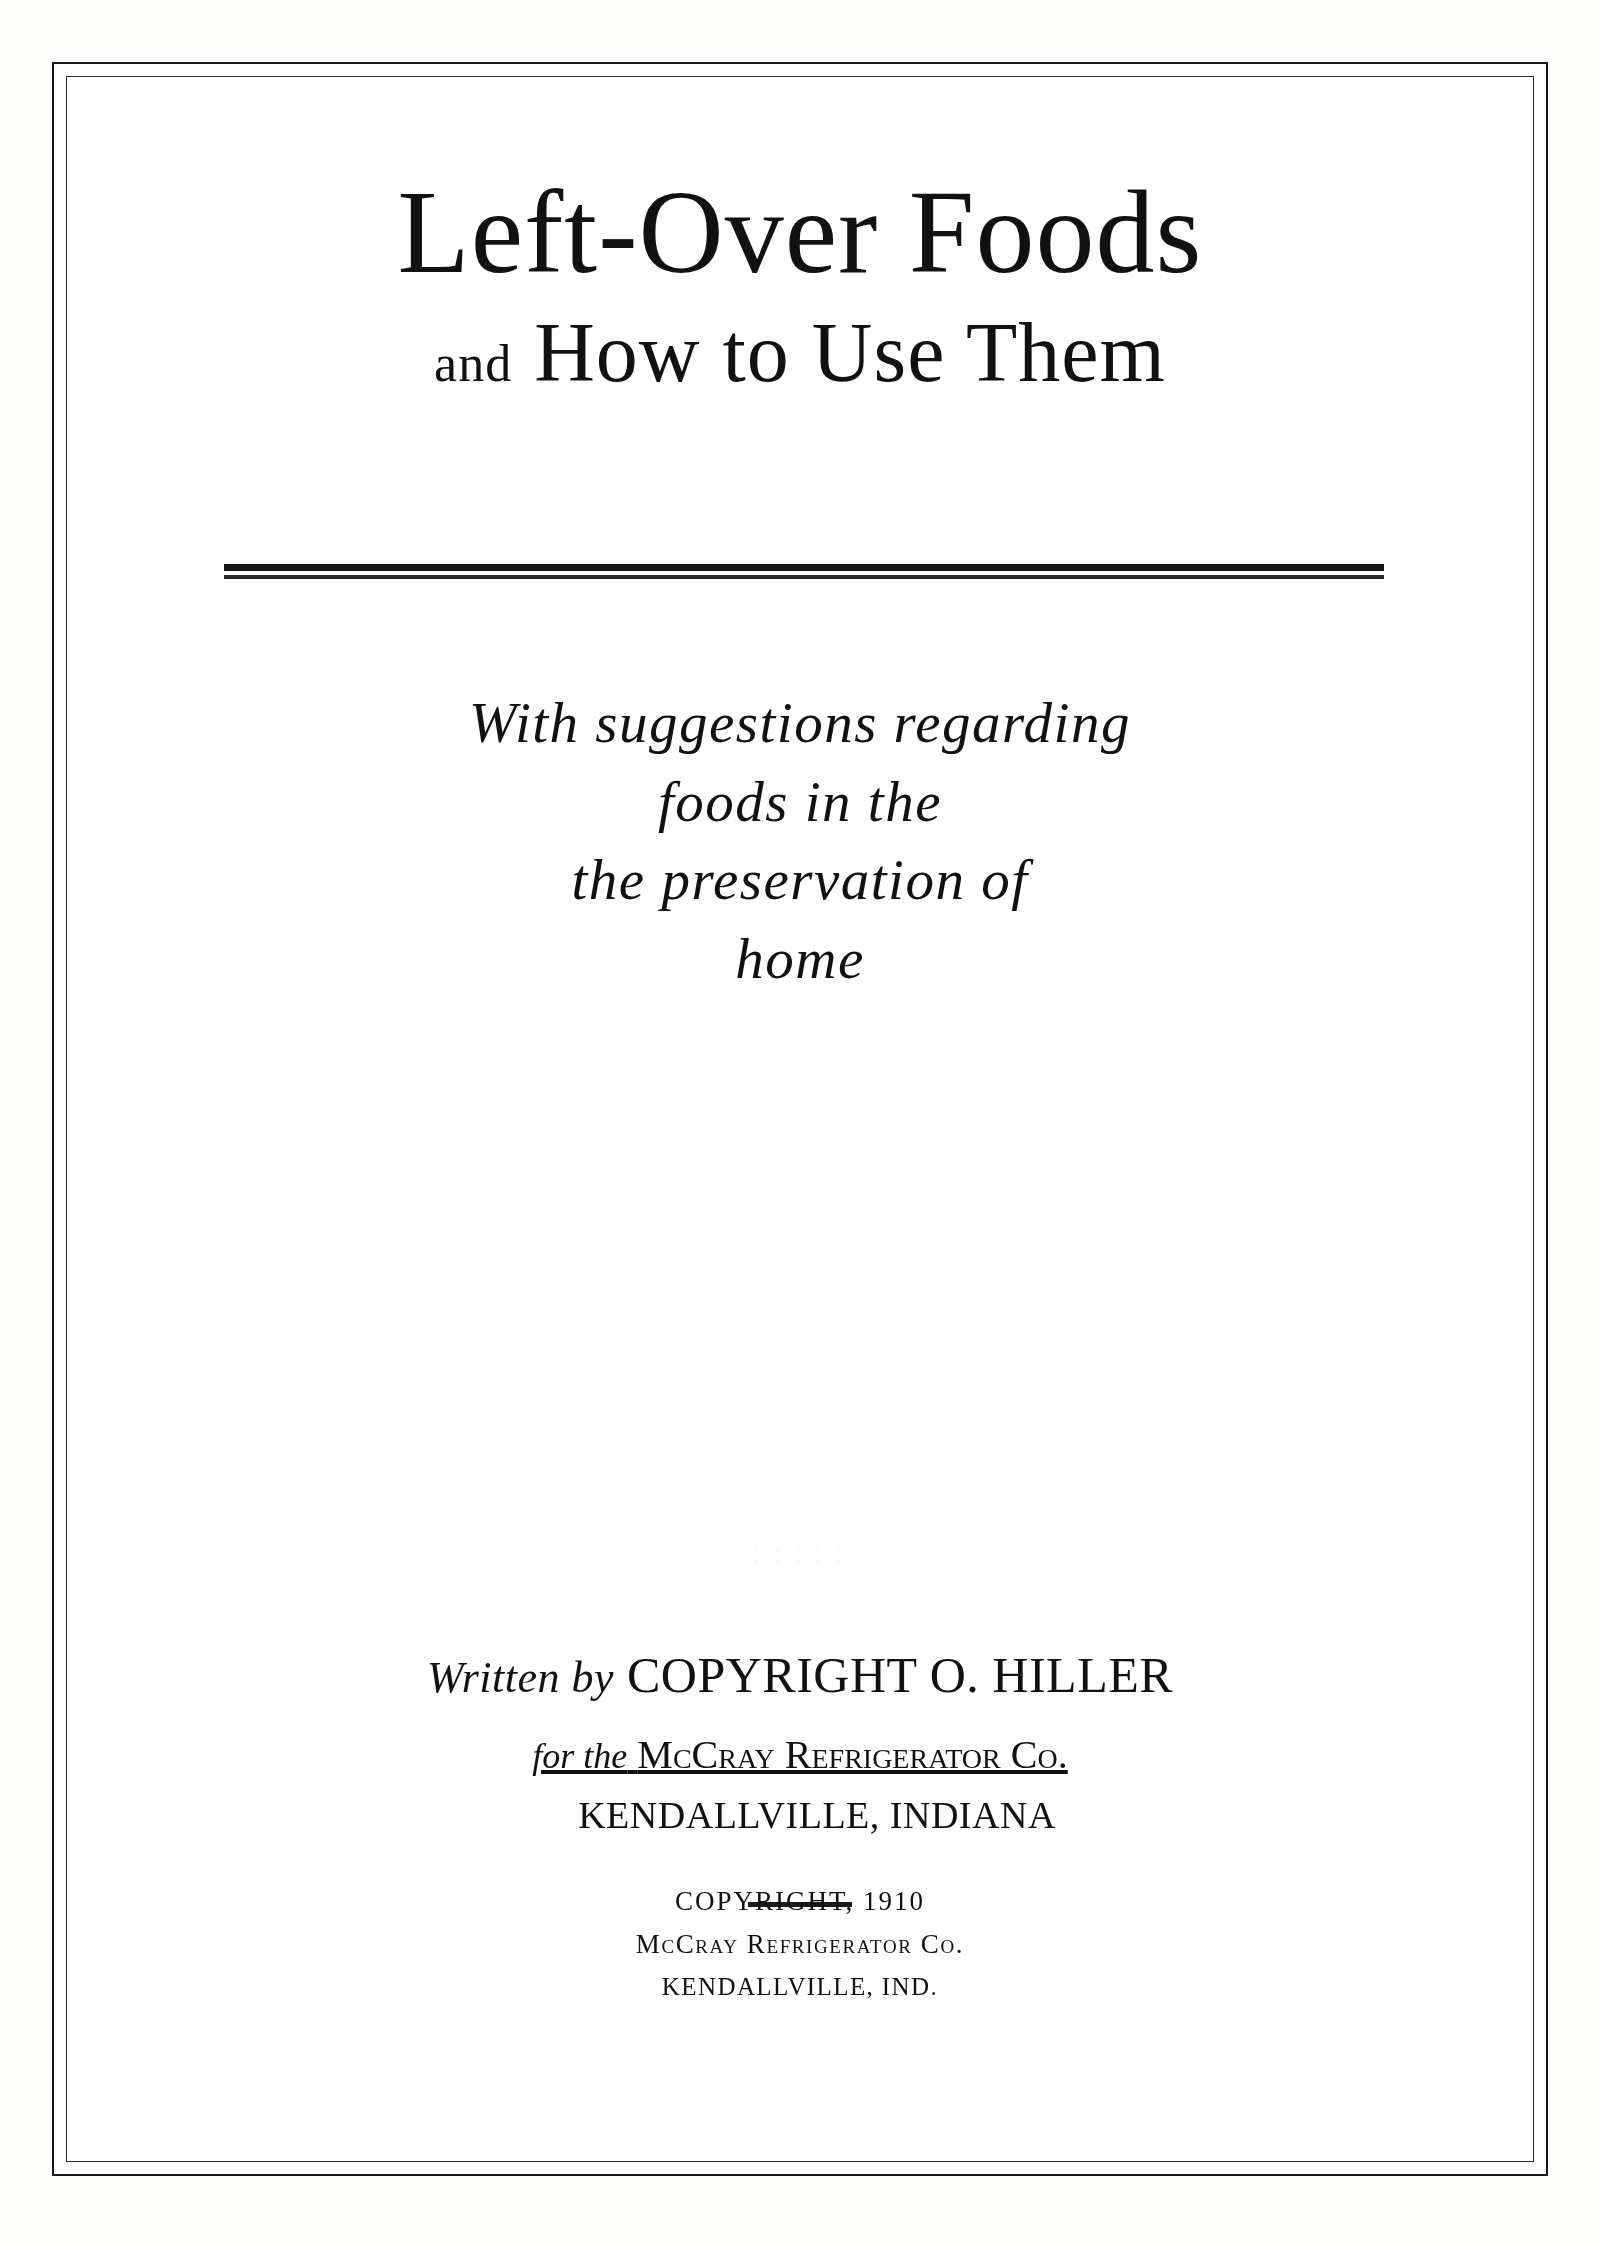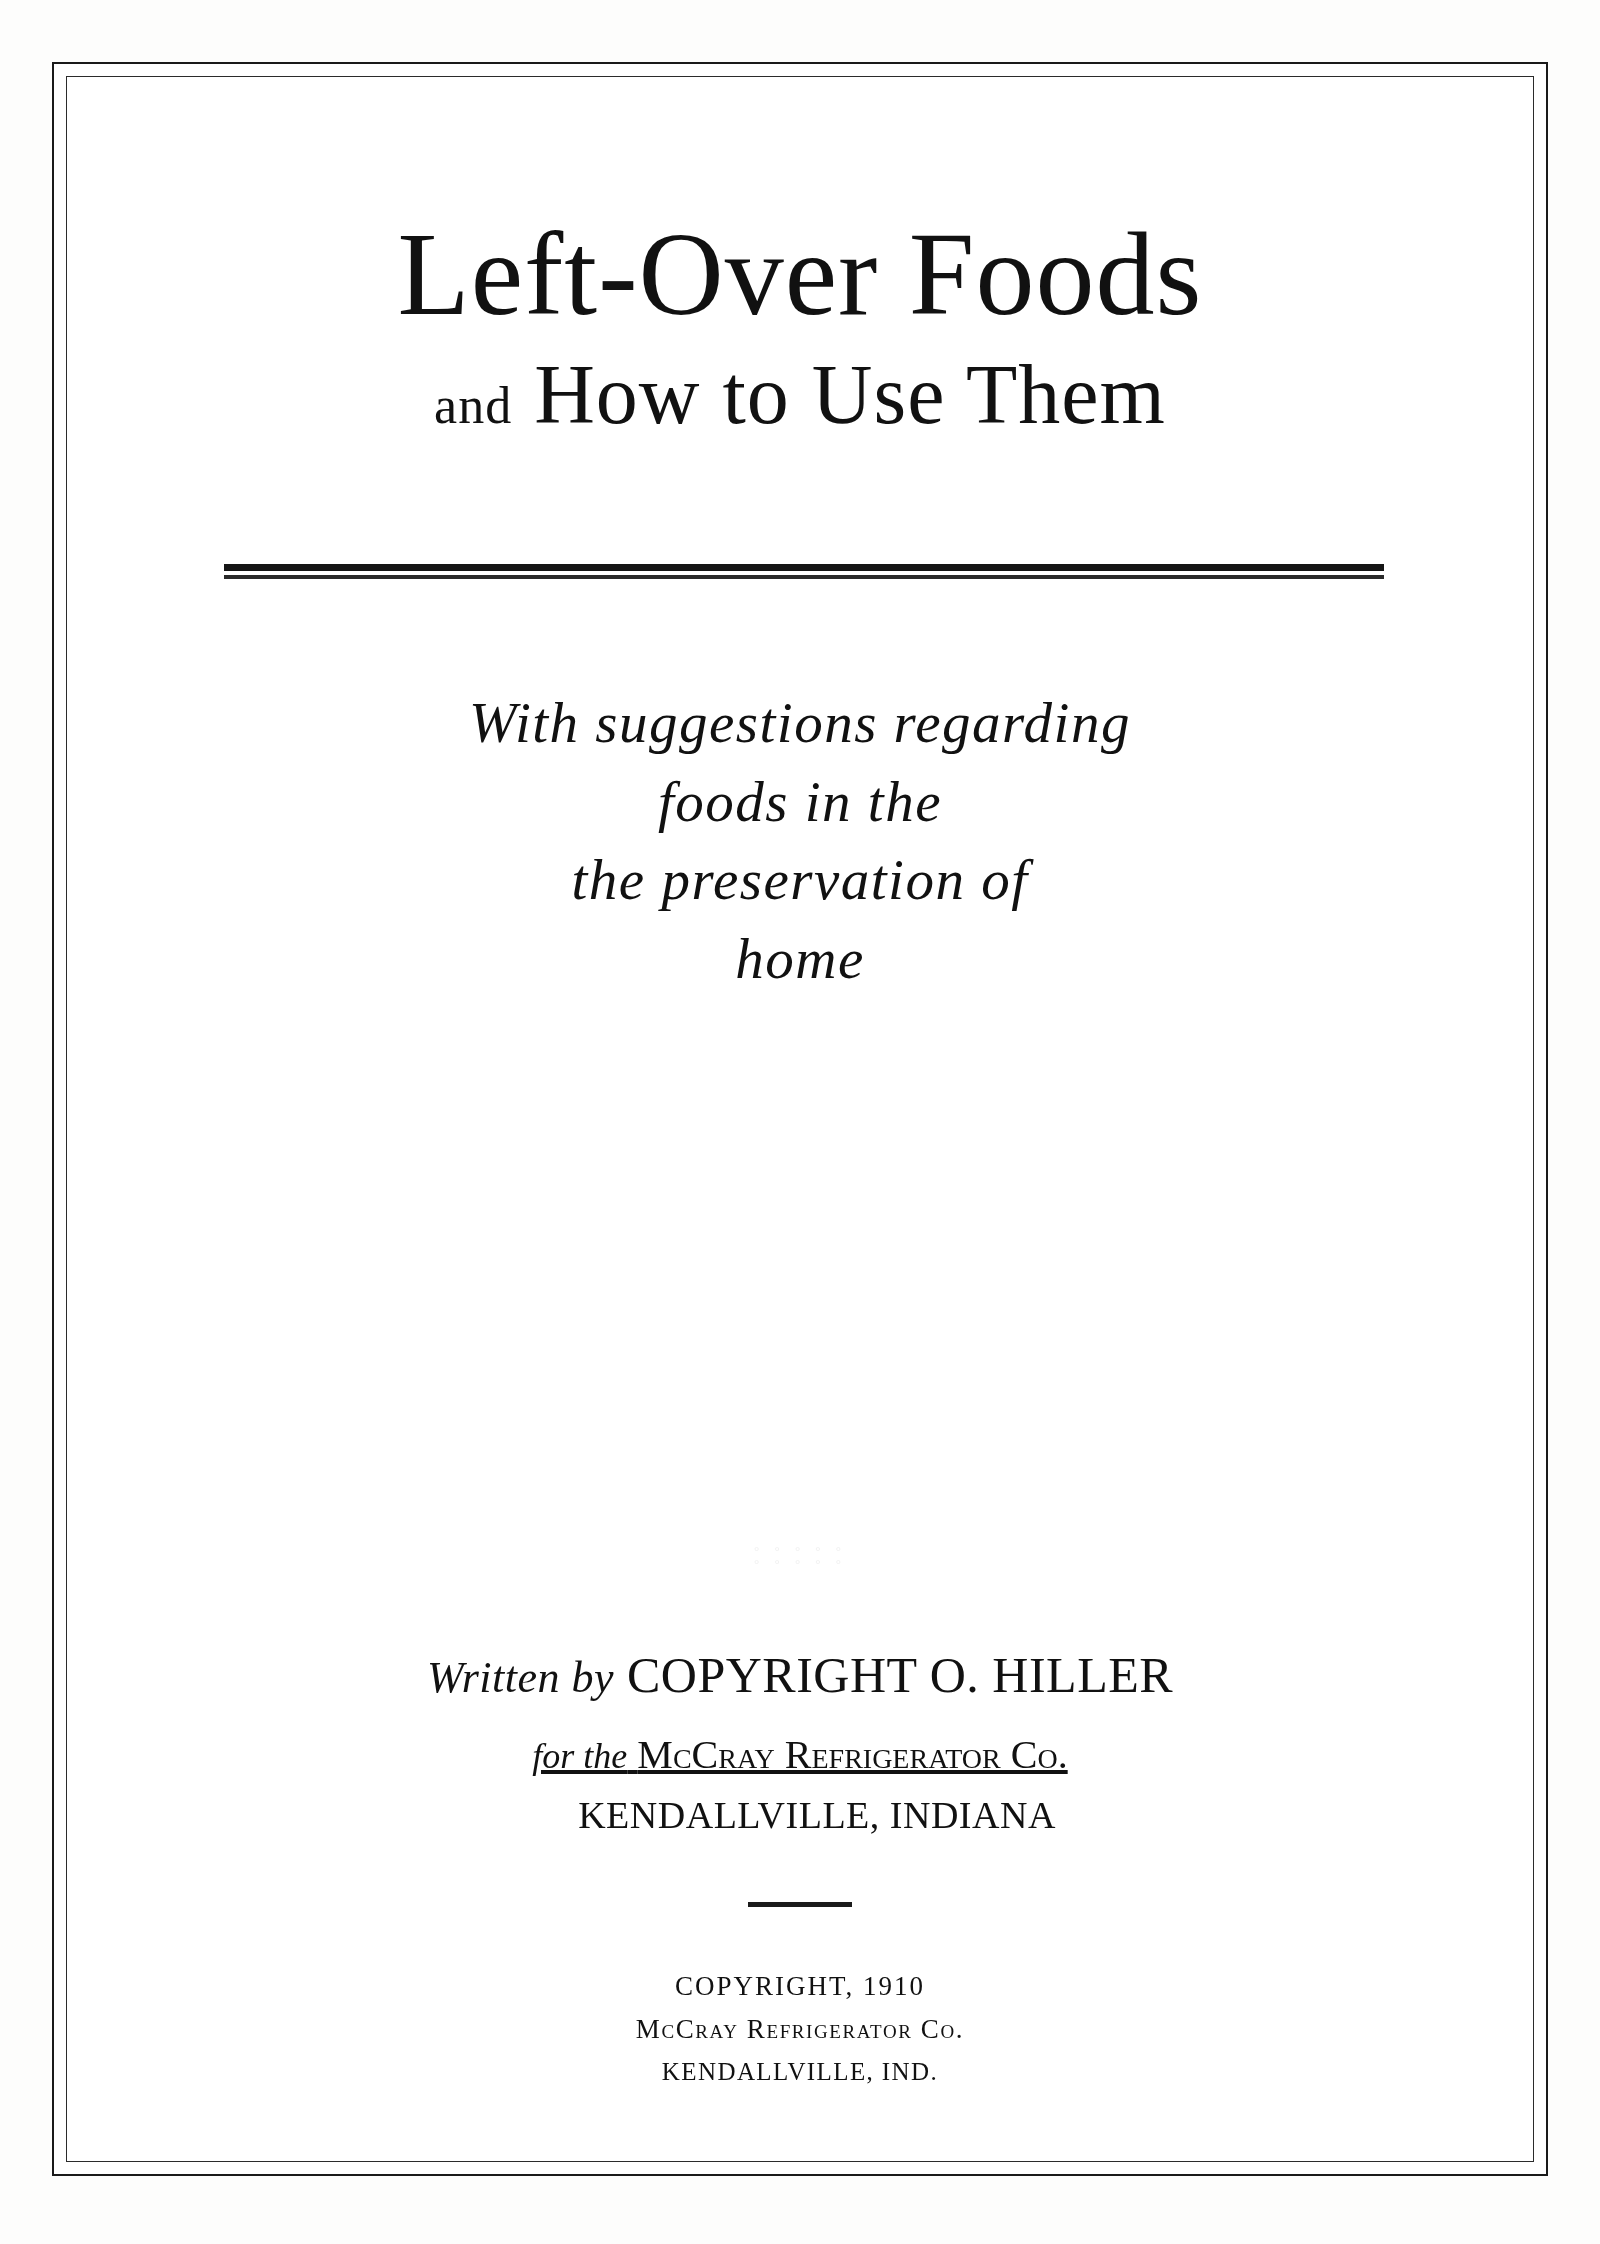--- a/index.html
+++ b/index.html
@@ -58,21 +58,20 @@
     width: 1492px;
     text-align: center;
   }
 
   .title-line1 {
     font-family: "Liberation Serif", serif;
     font-size: 118px;
     line-height: 1.0;
     letter-spacing: 1px;
     white-space: nowrap;
-    margin-top: 42px;
   }
   .title-line2 {
     font-family: "Liberation Serif", serif;
     font-size: 84px;
     line-height: 1.45;
     letter-spacing: 1px;
     white-space: nowrap;
   }
   .title-line2 .and {
     font-size: 52px;
@@ -175,21 +174,21 @@
     margin-left: -52px;
     top: 1838px;
     width: 104px;
     height: 5px;
     background: #1b1b1b;
   }
 
   .copyright {
     position: absolute;
     left: 0;
-    top: 1901px;
+    top: 1816px;
     width: 1492px;
     text-align: center;
   }
   .copyright .c1 {
     font-size: 27px;
     letter-spacing: 2px;
     line-height: 1.6;
     white-space: nowrap;
   }
   .copyright .c2 {

